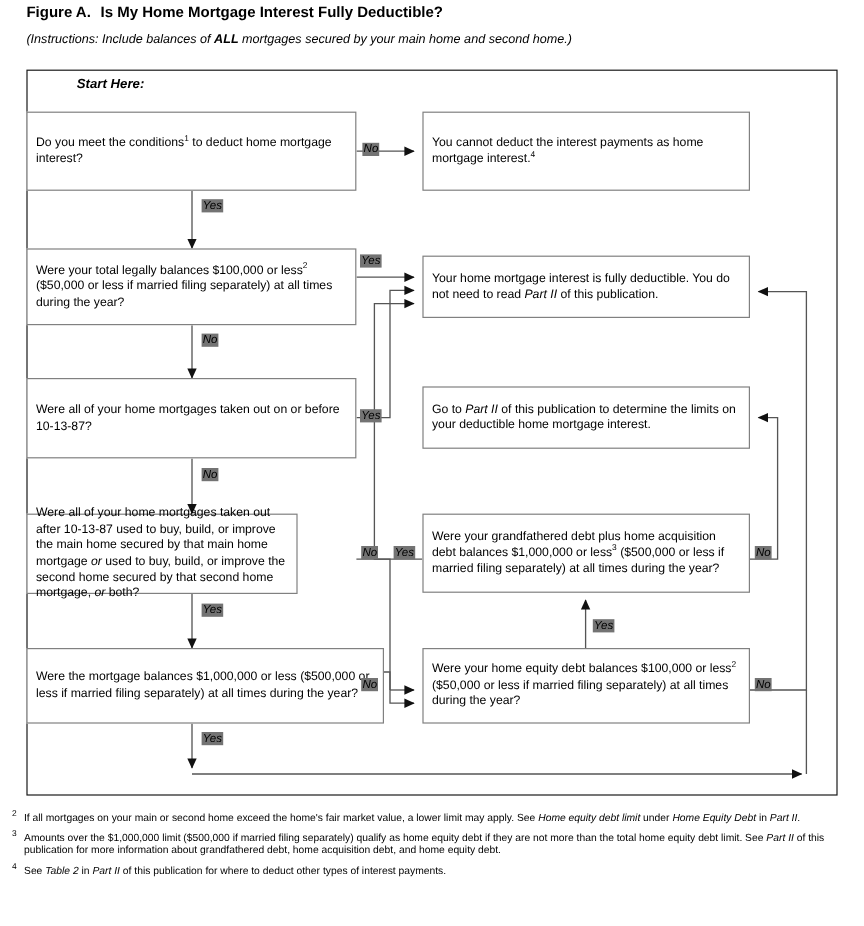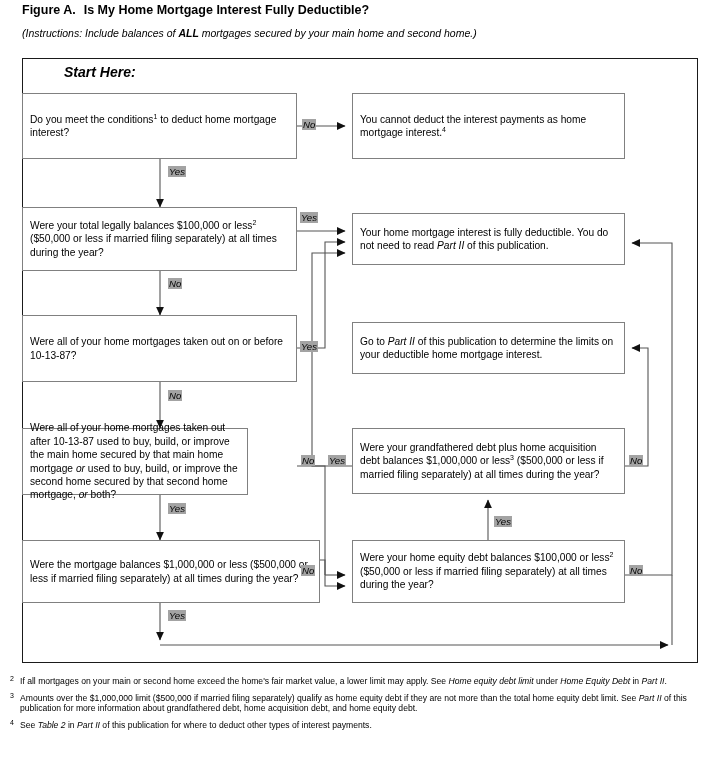--- a/index.html
+++ b/index.html
@@ -18,31 +18,31 @@
   .fig-instr{position:absolute;left:22px;top:27px;width:690px;
     font-size:10.5px;font-style:italic;white-space:nowrap;}
   .fig-instr b{font-weight:bold;font-style:italic;margin-top:20px;}
 
   .frame{position:absolute;left:22px;top:58px;width:676px;height:605px;
     border:1px solid #1a1a1a;box-sizing:border-box;background:#fff;}
 
   svg.flow{position:absolute;left:0;top:0;width:720px;height:772px;
     pointer-events:none;}
 
-  .start-here{position:absolute;left:64px;top:64px;font-size:14px;
+  .start-here{position:absolute;left:64px;top:64px;font-size:11px;
     font-style:italic;font-weight:bold;white-space:nowrap;}
 
   .node{position:absolute;box-sizing:border-box;border:1px solid #808080;
     background:#fff;display:flex;align-items:center;}
   .node .txt{font-size:10.2px;line-height:13.4px;padding:0 7px;width:100%;}
   .node .txt sup{font-size:7px;vertical-align:super;line-height:0;}
   .node .txt i{font-style:italic;}
 
   .edgelabel{position:absolute;font-size:9.6px;font-style:italic;
-    white-space:nowrap;background:#a3a3a3;padding:0 1px;}
+    white-space:nowrap;background:#737373;padding:0 1px;}
 
   .notes{position:absolute;left:10px;top:676px;width:700px;}
   .note{font-size:8.6px;line-height:10.6px;margin-bottom:6px;
     position:relative;padding-left:10px;}
   .note .num{position:absolute;left:0;top:-2px;font-size:7px;}
   .note i{font-style:italic;}
 </style>
 </head>
 <body>
 

